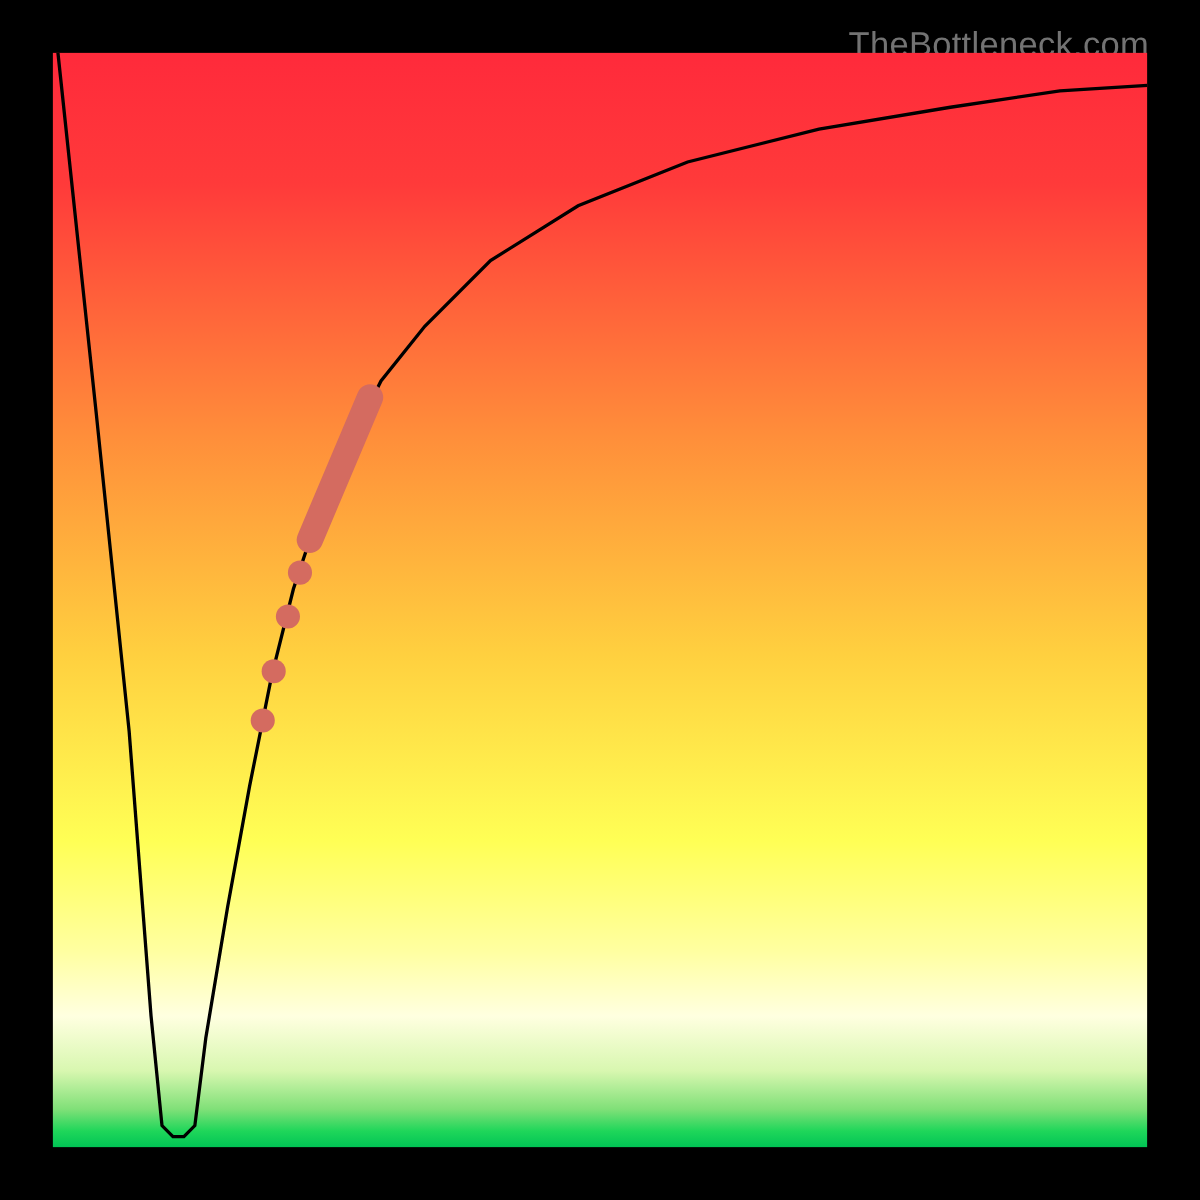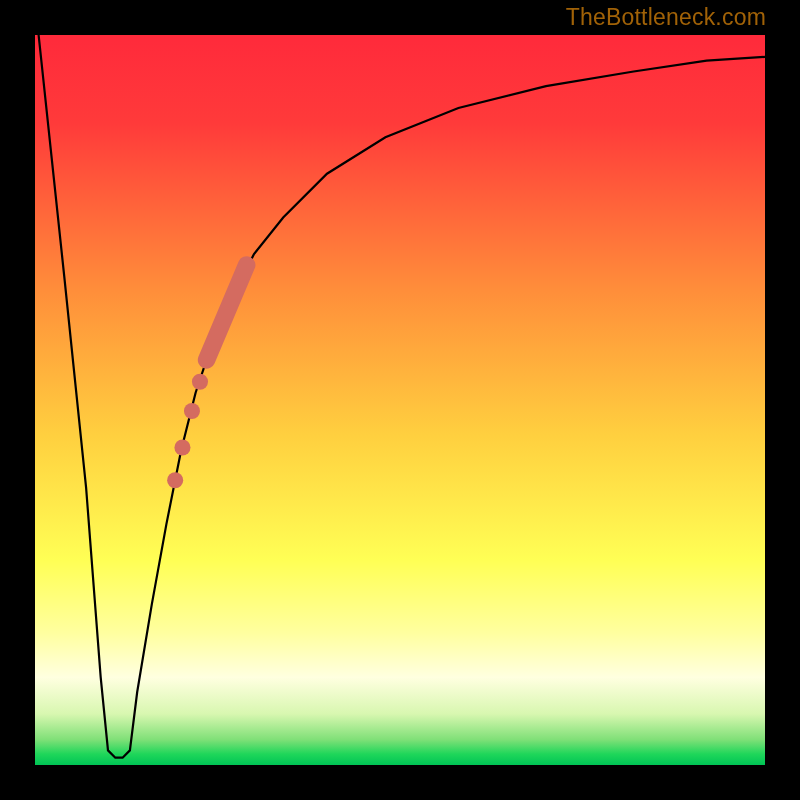--- a/index.html
+++ b/index.html
@@ -22,23 +22,23 @@
   .plot-area {
     position: absolute;
     top: 35px;
     left: 35px;
     width: 730px;
     height: 730px;
     overflow: hidden;
   }
   .watermark {
     position: absolute;
-    top: 4px;
+    top: 16px;
     right: 34px;
-    color: #a16207;
+    color: #737373;
     font-size: 23px;
     font-weight: 400;
     letter-spacing: 0.2px;
   }
 </style>
 </head>
 <body>
 
 <div class="frame">
   <div class="watermark">TheBottleneck.com</div>

